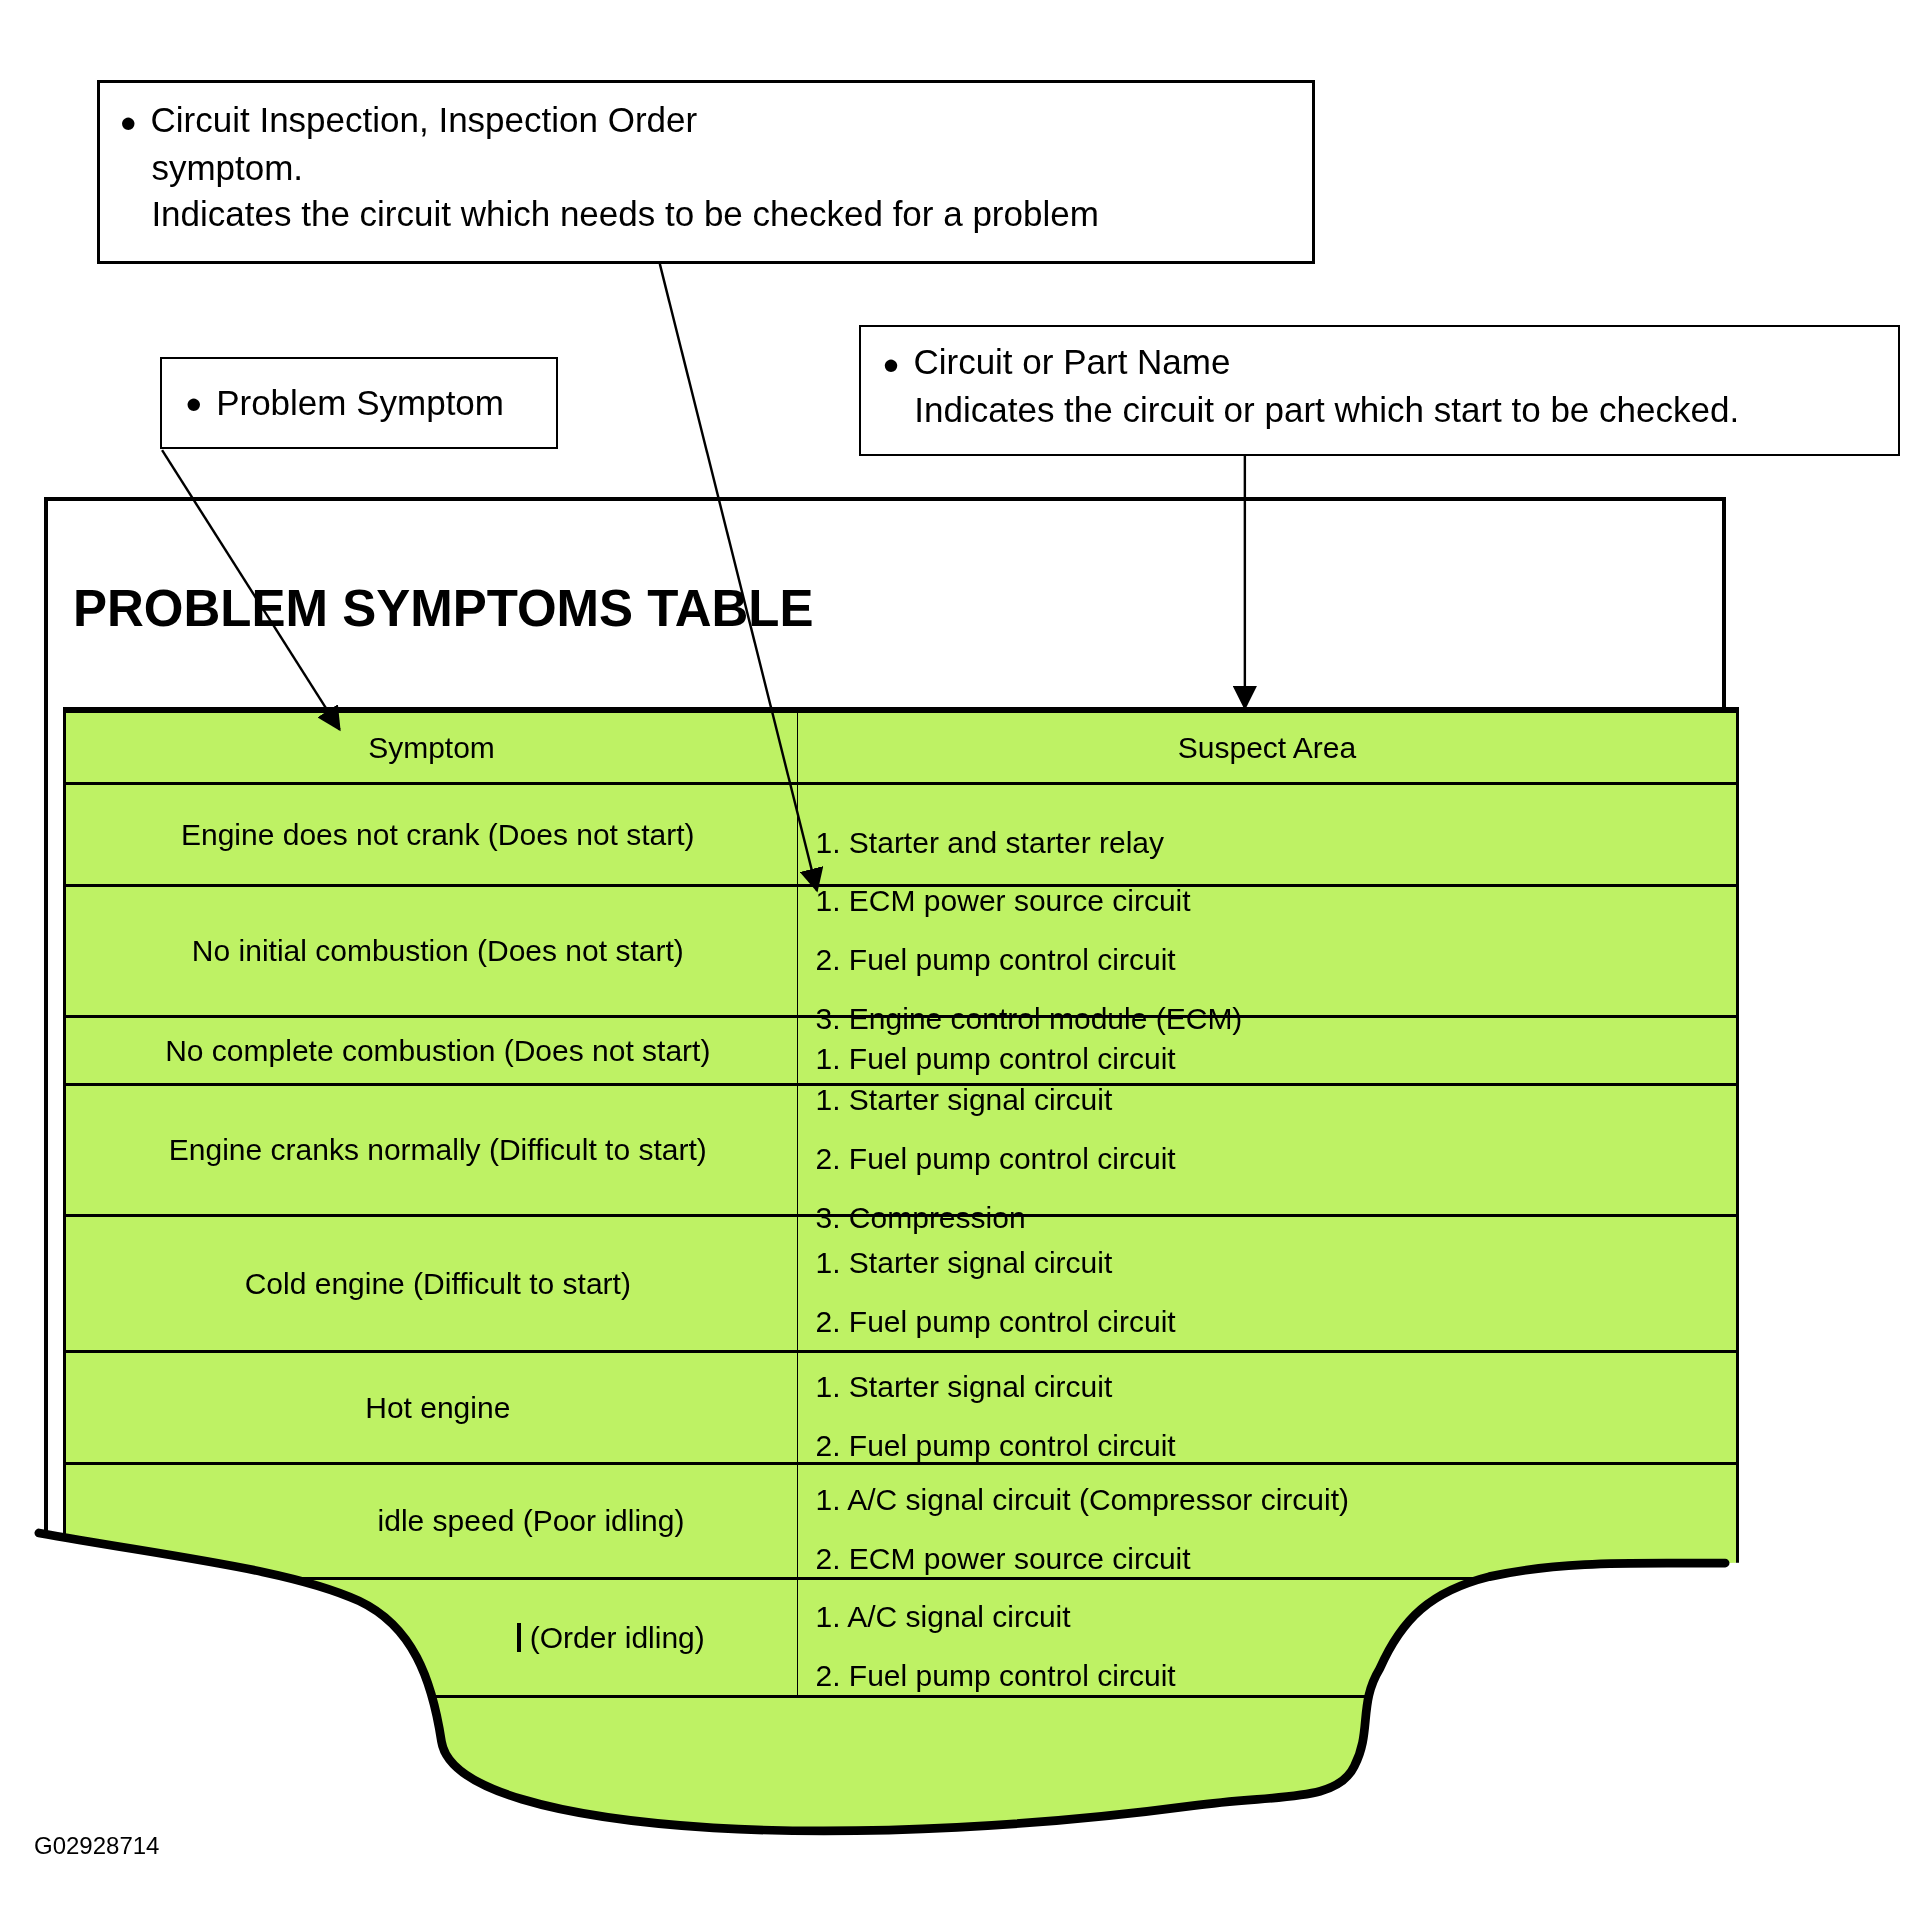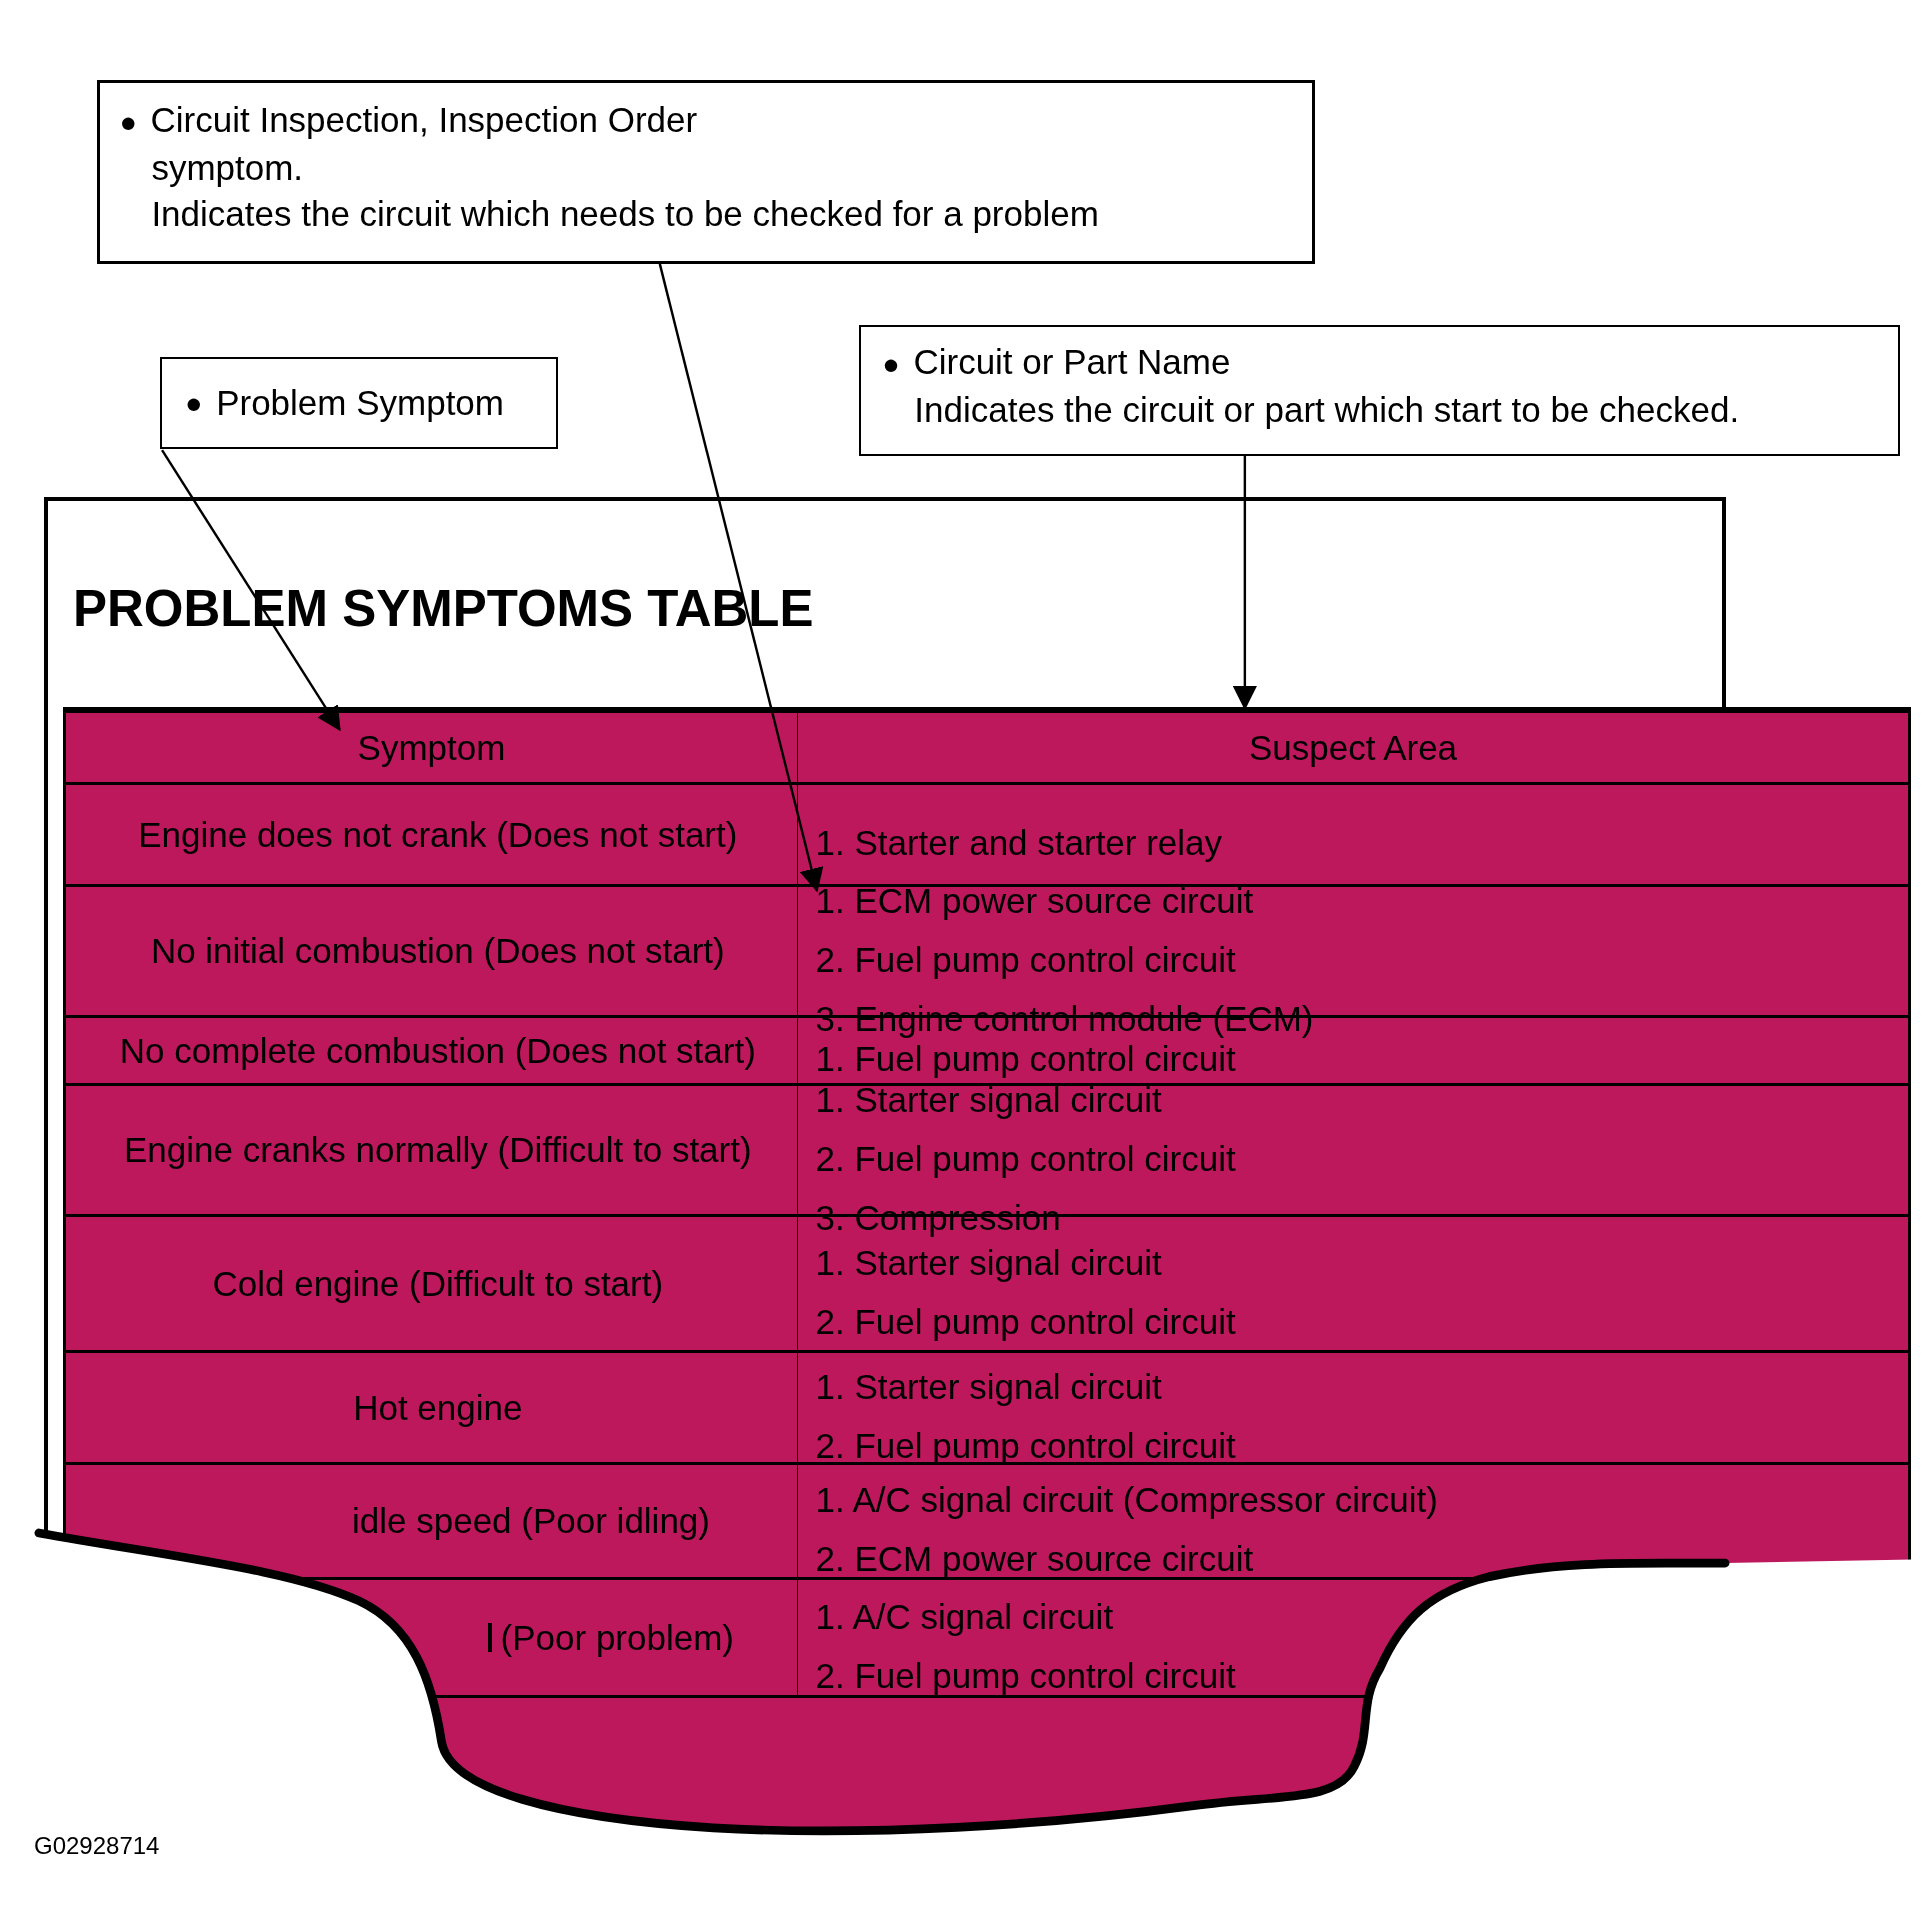--- a/index.html
+++ b/index.html
@@ -12,21 +12,21 @@
   #box-circuit-inspection{left:97px;top:80px;width:1218px;height:184px;padding:13.6px 9.7px 0 19.4px;}
   #box-problem-symptom{left:160px;top:357px;width:398px;height:92px;border-width:2.9px;display:flex;align-items:center;padding-left:23px;}
   #box-circuit-part{left:859px;top:325px;width:1041px;height:131px;border-width:2.9px;padding:11.6px 9.7px 0 21.3px;}
   .bullet-row{display:flex;align-items:baseline;}
   .bullet{display:inline-block;margin-right:13.6px;font-size:29px;}
   .callout .desc{padding-left:32px;}
   
   #outer-box{position:absolute;left:44px;top:497px;width:1682px;height:1366px;border:4.9px solid #000;border-bottom:none;box-sizing:border-box;background:#fff;}
   #table-title{position:absolute;left:73px;top:579px;font-size:51px;font-weight:bold;letter-spacing:0px;white-space:nowrap;}
   
-  #symptoms-table{position:absolute;left:63px;top:707px;width:1848px;height:1141px;border:3.9px solid #000;border-top-width:6.8px;border-bottom:none;box-sizing:border-box;background:#be185d;font-size:35px;}
+  #symptoms-table{position:absolute;left:63px;top:707px;width:1676px;height:1141px;border:3.9px solid #000;border-top-width:6.8px;border-bottom:none;box-sizing:border-box;background:#bef264;font-size:30px;}
   .t-row{display:flex;box-sizing:border-box;border-bottom:3.9px solid #000;}
   .t-row.last{border-bottom:none;}
   .t-head{height:72px;}
   .cell{box-sizing:border-box;justify-content:center;}
   .sym{width:731px;display:flex;align-items:center;padding-left:12.6px;}
   .sus{flex:1;border-left:1.9px solid #000;display:flex;flex-direction:column;justify-content:center;padding-left:17.5px;}
   .t-head .sym,.t-head .sus{justify-content:center;align-items:center;padding-left:0;}
   .t-head .sus{flex-direction:row;}
   .sus .line{line-height:43px;margin-top:16px;}
   .sym .partial-stroke{width:3.9px;height:29px;background:#000;margin-right:8.7px;flex:0 0 auto;}
@@ -133,21 +133,21 @@
             <span>idle speed (Poor idling)</span>
           </div>
           <div class="cell sus">
             <div class="line">1. A/C signal circuit (Compressor circuit)</div>
             <div class="line">2. ECM power source circuit</div>
           </div>
         </div>
         <div class="t-row" style="height: 118px;">
           <div class="cell sym" style="padding-left: 359px;">
             <div class="partial-stroke"></div>
-            <span>(Poor problem)</span>
+            <span>(Order idling)</span>
           </div>
           <div class="cell sus">
             <div class="line">1. A/C signal circuit</div>
             <div class="line">2. Fuel pump control circuit</div>
           </div>
         </div>
         <div class="t-row last" style="height: 150px;">
           <div class="cell sym">
             <span></span>
           </div>

